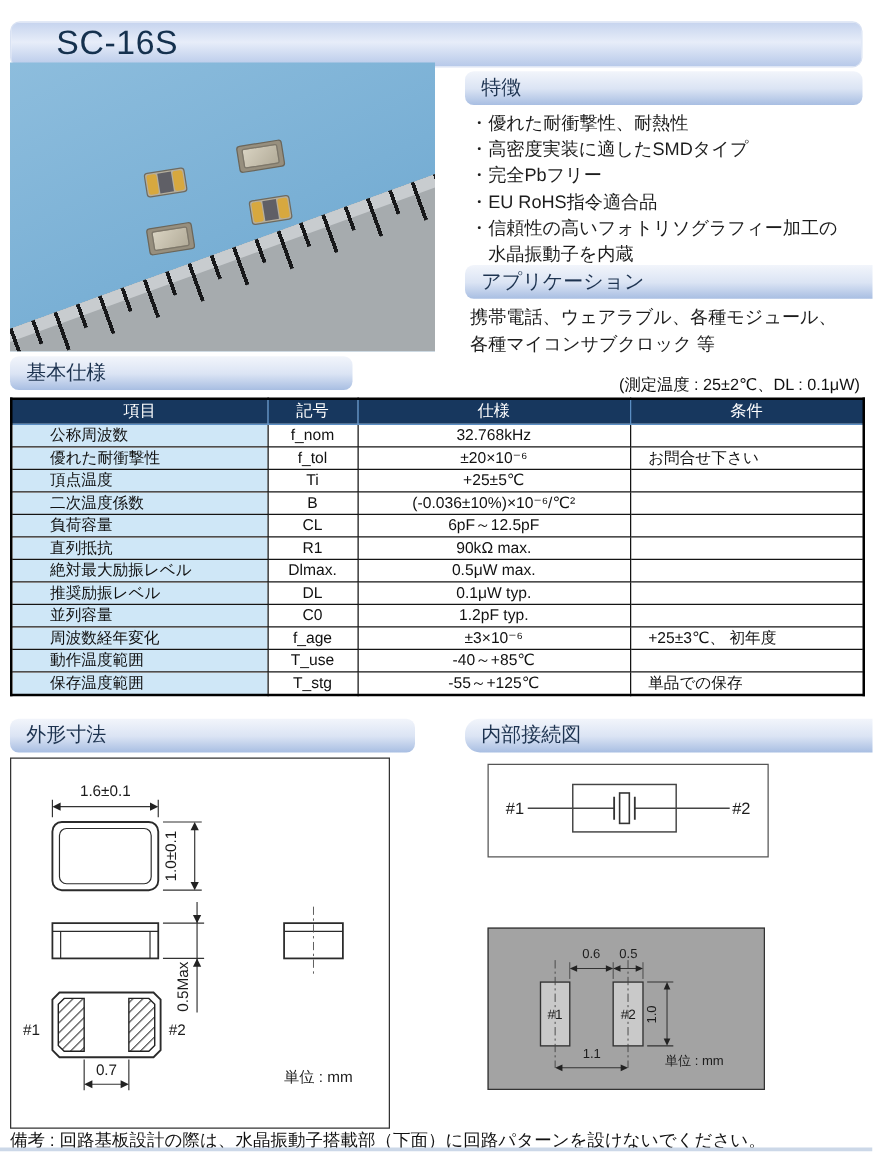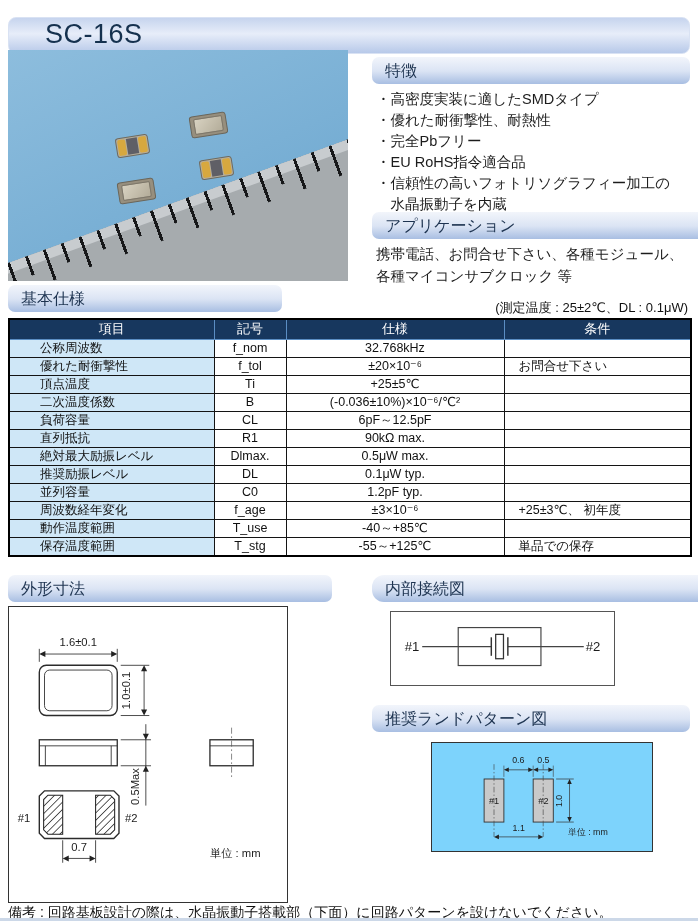--- a/index.html
+++ b/index.html
@@ -71,23 +71,23 @@
   .spec-table th { background:#17375e; color:#fff; border:1px solid #5b8ec4;
     font-weight:normal; font-size:13px; height:20px; padding:0; }
   .spec-table td { border:1.5px solid #141414; height:17px; line-height:17px;
     padding:0; font-size:12.5px; overflow:hidden; white-space:nowrap; }
   .spec-table td.c0 { background:#cfe7f7; padding-left:30px; text-align:left; }
   .spec-table td.c1 { text-align:center; }
   .spec-table td.c2 { text-align:center; }
   .spec-table td.c3 { text-align:left; padding-left:14px; }
 
   
-  .outline-box { position:absolute; left:8px; top:606px; width:280px; height:297px; border:1.5px solid #333; background:#fff; }
+  .outline-box { position:absolute; left:8px; top:606px; width:304px; height:297px; border:1.5px solid #333; background:#fff; }
   .internal-box { position:absolute; left:390px; top:611px; width:225px; height:75px; border:1.2px solid #555; background:#fff; }
-  .land-box { position:absolute; left:390px; top:742px; width:222px; height:110px; border:1.2px solid #333; background:#7dd3fc;margin-left:41px; }
+  .land-box { position:absolute; left:390px; top:742px; width:222px; height:130px; border:1.2px solid #333; background:#a3a3a3; }
   .outline-box svg, .internal-box svg, .land-box svg { display:block; width:100%; height:100%; }
   svg text { fill:#1c1c1c; font-family:"Liberation Sans","DejaVu Sans",sans-serif; }
 
   .footer-note { position:absolute; left:8px; top:904px; font-size:14px; color:#111; }
   .bottom-strip { position:absolute; left:0; top:918px; width:698px; height:3px; background:#ccd8e8; }
 </style>
 </head>
 <body>
 
 <div class="page">
@@ -116,32 +116,32 @@
     <div class="ruler">
       <div class="t1"></div>
       <div class="t2"></div>
     </div>
   </div>
 
   <div class="sec-head" style="left:372px; top:57px; width:318px;">
     <span>特徴</span>
   </div>
   <div class="features" id="features-list">
+      <div class="feat-item">・優れた耐衝撃性、耐熱性</div>
       <div class="feat-item">・高密度実装に適したSMDタイプ</div>
-      <div class="feat-item">・優れた耐衝撃性、耐熱性</div>
       <div class="feat-item">・完全Pbフリー</div>
       <div class="feat-item">・EU RoHS指令適合品</div>
       <div class="feat-item">・信頼性の高いフォトリソグラフィー加工の
 　水晶振動子を内蔵</div>
     </div>
 
   <div class="sec-head" style="left:372px; top:212px; width:366px;">
     <span>アプリケーション</span>
   </div>
-  <div class="app-text">携帯電話、お問合せ下さい、各種モジュール、
+  <div class="app-text">携帯電話、ウェアラブル、各種モジュール、
 各種マイコンサブクロック 等</div>
 
   <div class="sec-head" style="left:8px; top:285px; width:274px;">
     <span>基本仕様</span>
   </div>
   <div class="cond-note">(測定温度 : 25±2℃、DL : 0.1μW)</div>
 
   <table class="spec-table">
     <colgroup>
         <col style="width:205px">
@@ -300,23 +300,20 @@
       <line x1="30" y1="35.5" x2="101" y2="35.5" stroke="#444" stroke-width="1.2"></line>
       <line x1="118" y1="35.5" x2="196" y2="35.5" stroke="#444" stroke-width="1.2"></line>
       <rect x="105.5" y="23" width="8" height="25" fill="#fff" stroke="#333" stroke-width="1.3"></rect>
       <line x1="101" y1="26" x2="101" y2="45" stroke="#333" stroke-width="1.5"></line>
       <line x1="118" y1="26" x2="118" y2="45" stroke="#333" stroke-width="1.5"></line>
       <text x="27" y="40" text-anchor="end" font-size="13.5">#1</text>
       <text x="198" y="40" font-size="13.5">#2</text>
     </svg>
   </div>
 
-  <div class="sec-head" style="left:372px; top:705px; width:318px;">
-    <span>推奨ランドパターン図</span>
-  </div>
 
   <div class="land-box">
     <svg viewBox="0 0 222 153">
       <rect x="29" y="51" width="28" height="61" fill="#c9c9c9" stroke="#333" stroke-width="1.3"></rect>
       <rect x="98.5" y="51" width="28.5" height="61" fill="#c9c9c9" stroke="#333" stroke-width="1.3"></rect>
       <line x1="43" y1="30" x2="43" y2="133" stroke="#444" stroke-width="0.9" stroke-dasharray="8 3 2 3"></line>
       <line x1="112.7" y1="30" x2="112.7" y2="133" stroke="#444" stroke-width="0.9" stroke-dasharray="8 3 2 3"></line>
       <path d="M57 48 V32 M98.5 48 V32 M127 48 V32" stroke="#444" stroke-width="0.9" fill="none"></path>
       <line x1="63" y1="38" x2="92.5" y2="38" stroke="#333" stroke-width="1"></line>
       <polygon points="57,38 64,34.8 64,41.2" fill="#222"></polygon>

